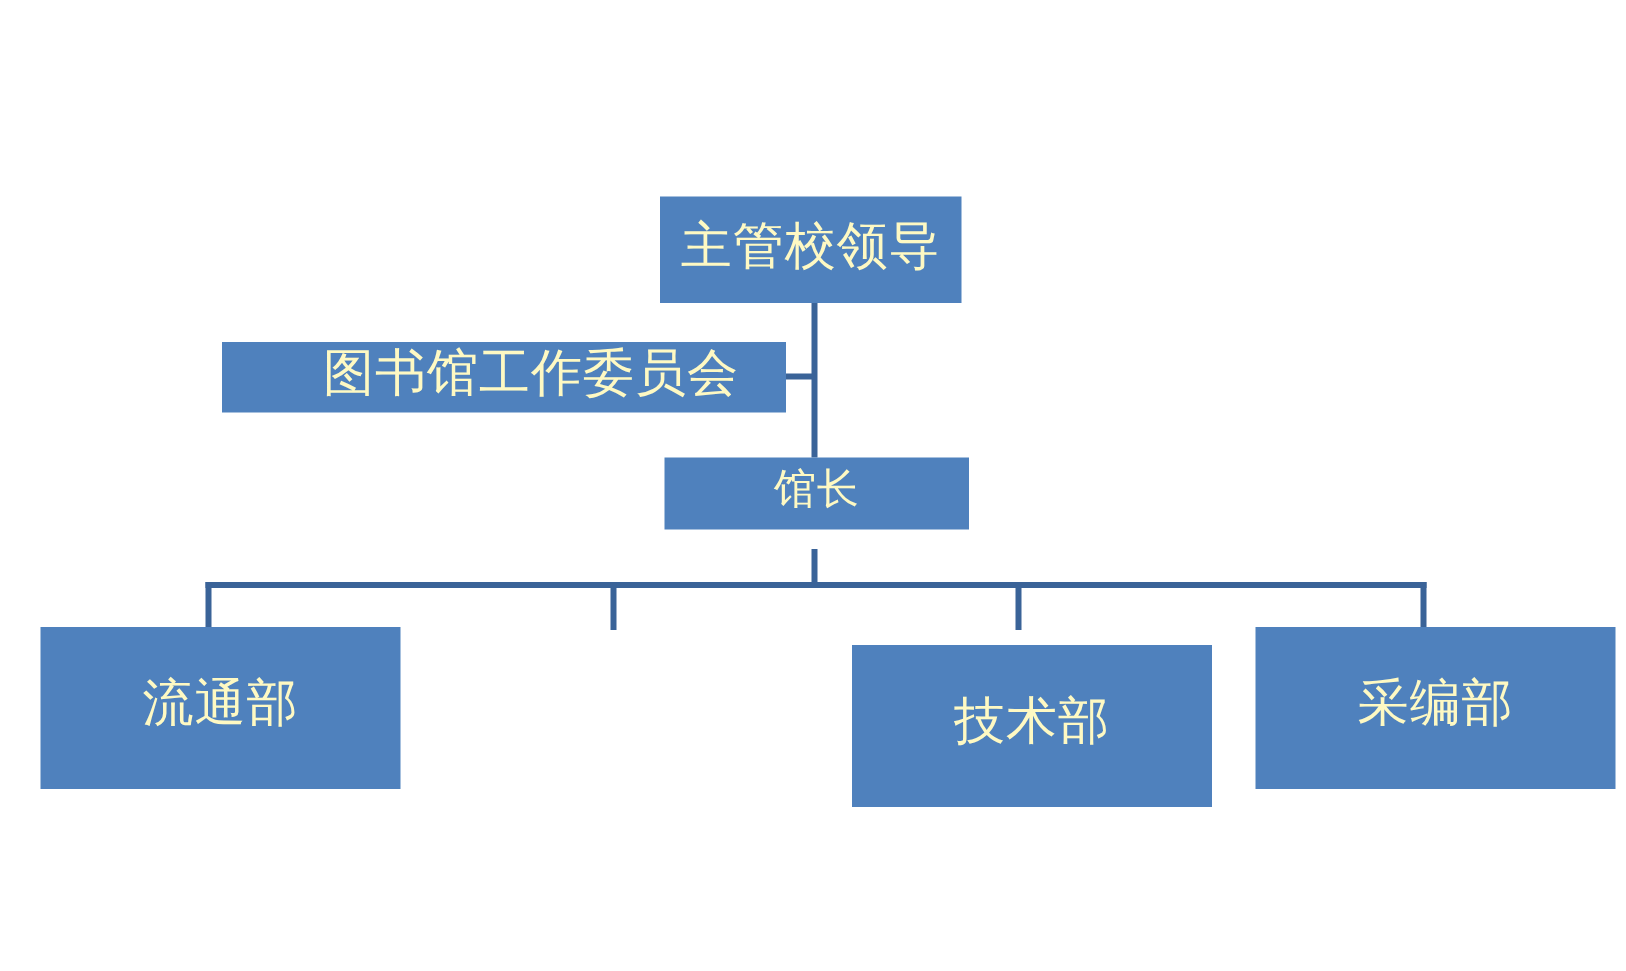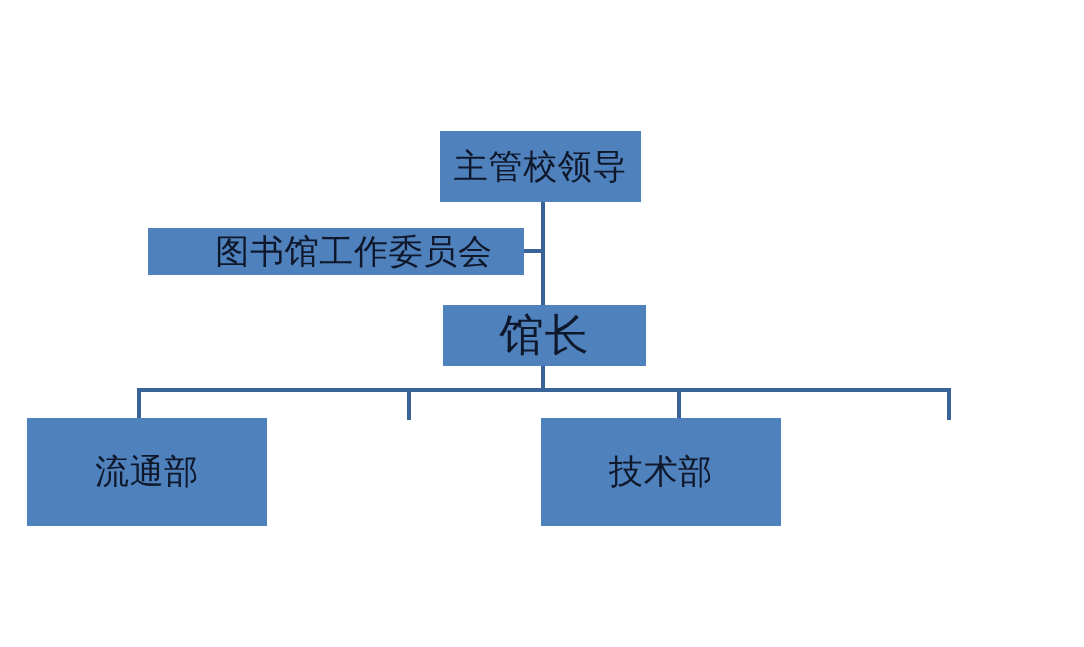--- a/index.html
+++ b/index.html
@@ -14,37 +14,38 @@
     overflow: hidden;
   }
   #chart {
     position: relative;
     width: 1084px;
     height: 647px;
   }
   .node {
     position: absolute;
     background: #4F81BD;
-    color: #0f172a;
+    color: #fef9c3;
     display: flex;
     align-items: center;
     justify-content: center;
     text-align: center;
     letter-spacing: 0.02em;
     line-height: 1;
     white-space: nowrap;
     box-sizing: border-box;
+    font-family: Liberation Mono, monospace;
   }
   .node-top      { left: 440px; top: 131px; width: 201px; height: 71px;  font-size: 34px; }
   .node-cttee    { left: 148px; top: 228px; width: 376px; height: 47px;  font-size: 34px; padding-left: 36px; }
-  .node-director { left: 443px; top: 305px; width: 203px; height: 61px;  font-size: 44px; }
+  .node-director { left: 443px; top: 305px; width: 203px; height: 48px;  font-size: 28px; }
   .node-dept     { top: 418px; width: 240px; height: 108px; font-size: 34px; }
   .dept-0 { left: 27px; }
   .dept-1 { left: 297px; }
-  .dept-2 { left: 541px; }
+  .dept-2 { left: 568px; margin-top: 12px; }
   .dept-3 { left: 837px; }
 
   .conn {
     position: absolute;
     background: #3A6398;
   }
   .v { width: 4px; }
   .h { height: 4px; }
 
   
@@ -80,14 +81,15 @@
 
   <div class="node node-cttee">图书馆工作委员会</div>
 
   <div class="node node-director">馆长</div>
 
   <div class="node node-dept dept-0">流通部</div>
 
 
   <div class="node node-dept dept-2">技术部</div>
 
+  <div class="node node-dept dept-3">采编部</div>
 
 </div>
 
 </body></html>

